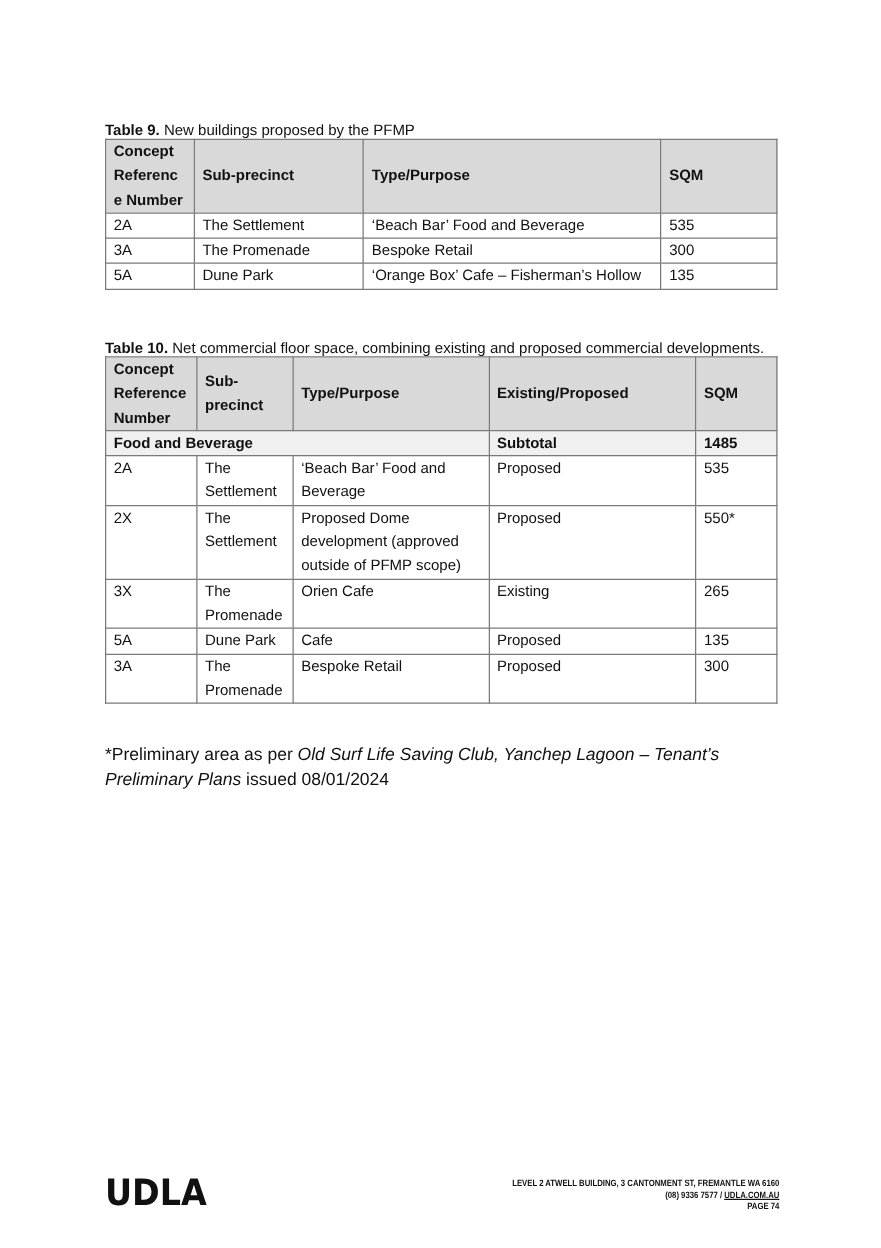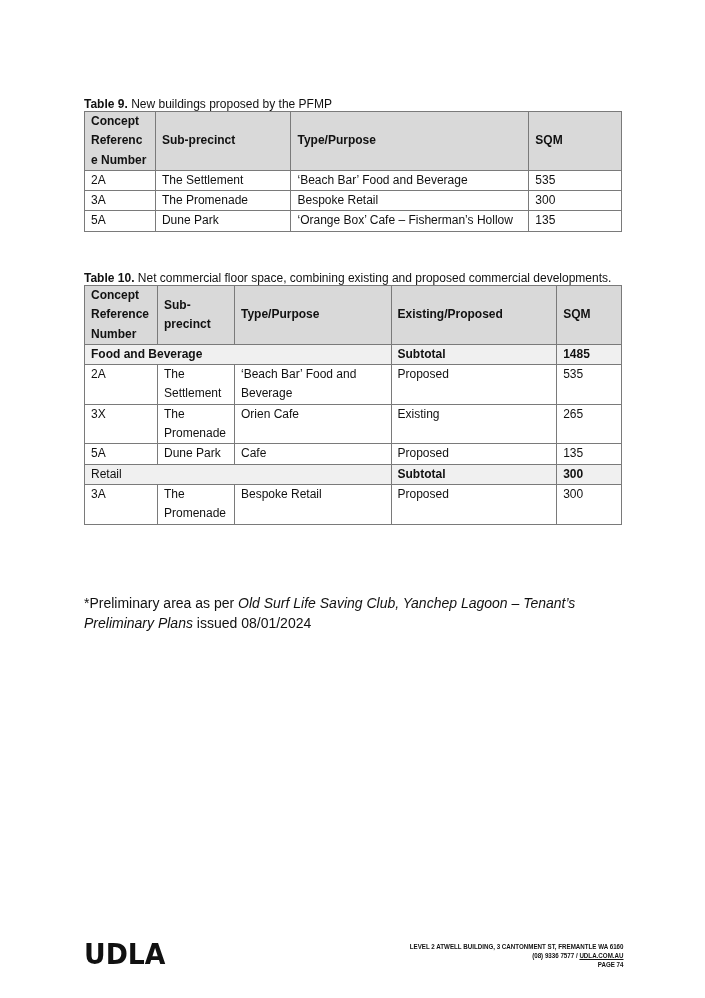--- a/index.html
+++ b/index.html
@@ -87,38 +87,40 @@
     <td class="bold">1485</td>
   </tr>
   <tr>
         <td>2A</td>
         <td>The Settlement</td>
         <td>‘Beach Bar’ Food and Beverage</td>
         <td>Proposed</td>
         <td>535</td>
       </tr>
   <tr>
+        <td>2X</td>
+        <td>The Settlement</td>
+        <td>Proposed Dome development (approved outside of PFMP scope)</td>
+        <td>Proposed</td>
+        <td>550*</td>
+      </tr>
+  <tr>
         <td>3X</td>
         <td>The Promenade</td>
         <td>Orien Cafe</td>
         <td>Existing</td>
         <td>265</td>
       </tr>
   <tr>
         <td>5A</td>
         <td>Dune Park</td>
         <td>Cafe</td>
         <td>Proposed</td>
         <td>135</td>
       </tr>
-  <tr class="subhead">
-    <td colspan="3">Retail</td>
-    <td class="bold">Subtotal</td>
-    <td class="bold">300</td>
-  </tr>
   <tr>
         <td>3A</td>
         <td>The Promenade</td>
         <td>Bespoke Retail</td>
         <td>Proposed</td>
         <td>300</td>
       </tr>
 </tbody>
   </table>
 

